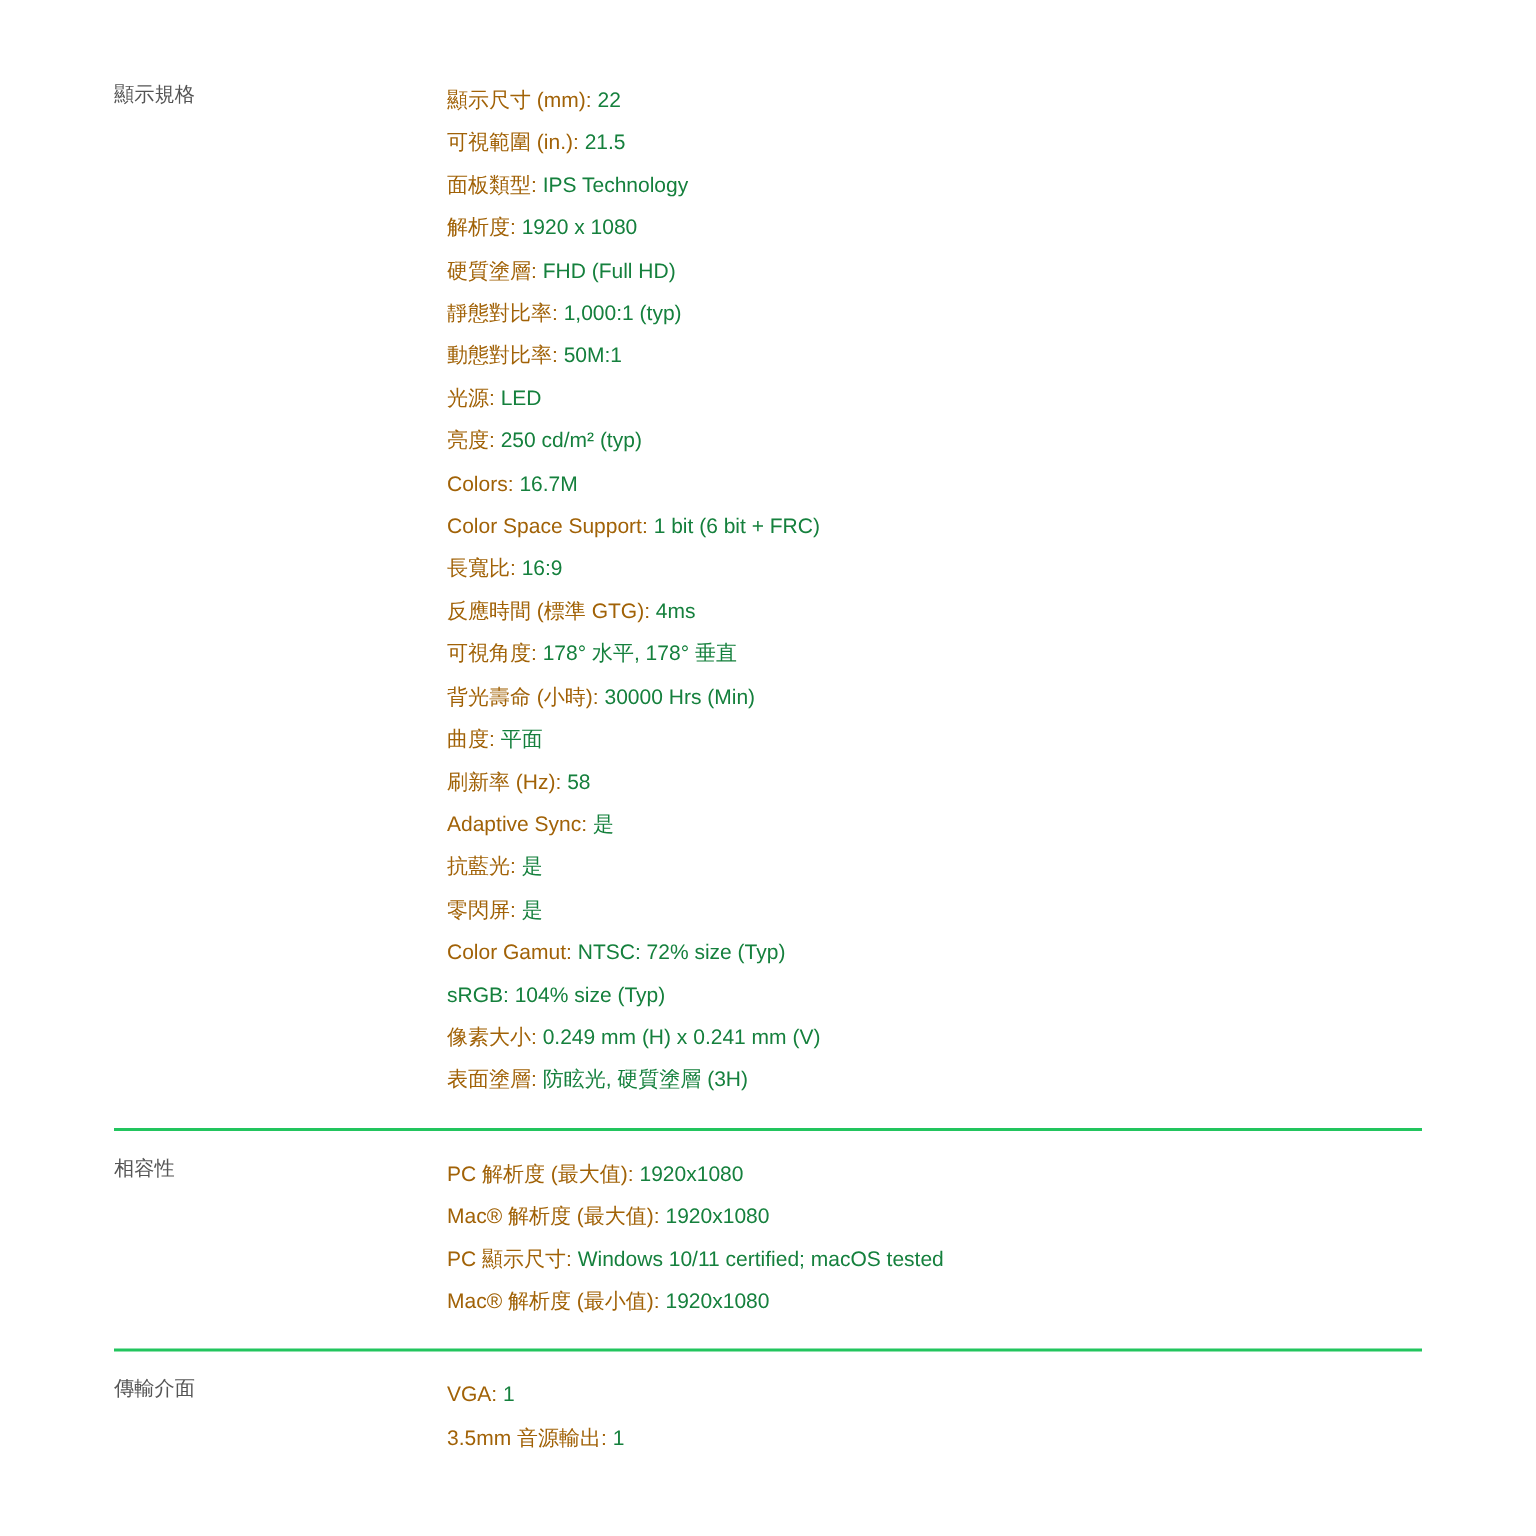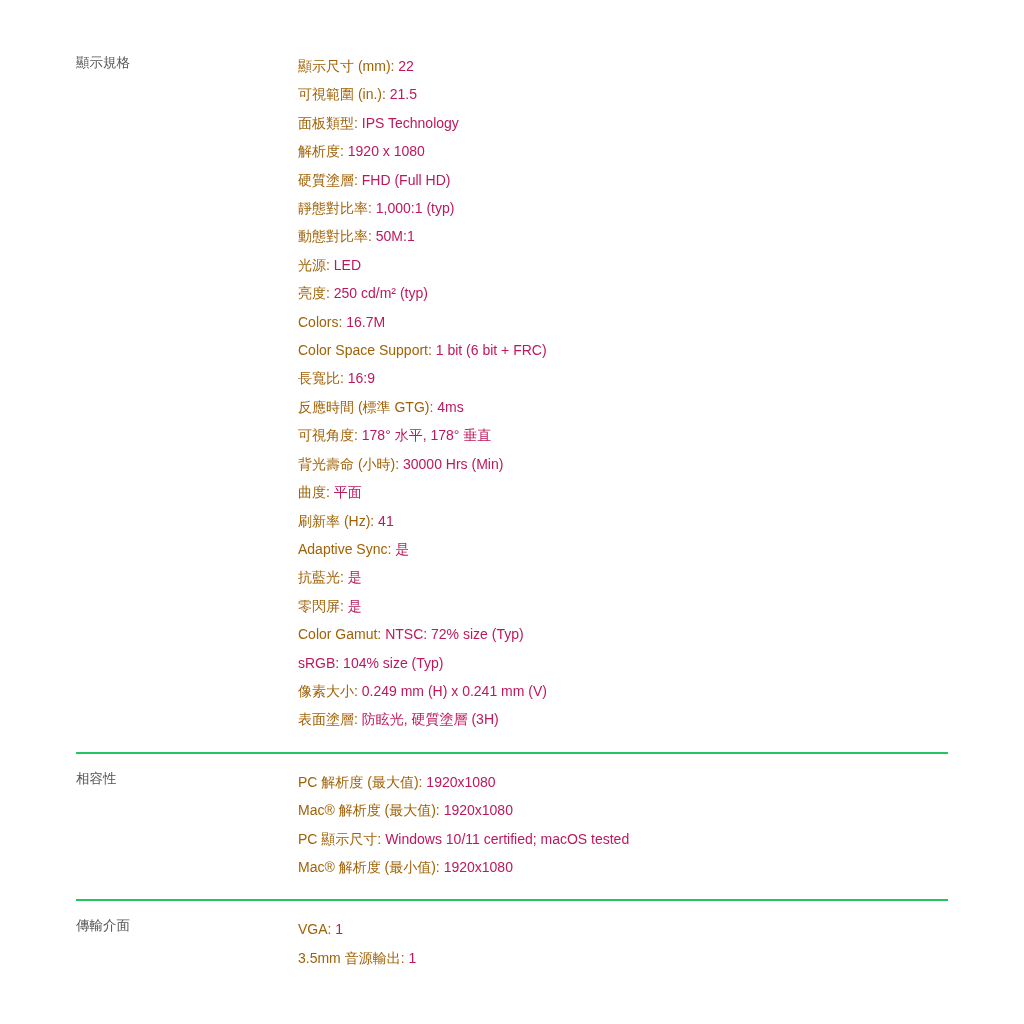--- a/index.html
+++ b/index.html
@@ -56,21 +56,21 @@
   .spec-row {
     font-size: 14px;
     line-height: 28.4px;
     color: #8a8a8a;
     white-space: nowrap;
   }
   .spec-label {
     color: #a16207;
   }
   .spec-value {
-    color: #be185d;
+    color: #15803d;
   }
 </style>
 </head>
 <body>
 
 <div class="page">
   <table class="spec-table">
     <tbody>
         <tr class="spec-group">
           <td class="group-title-cell">顯示規格</td>
@@ -84,21 +84,21 @@
             <div class="spec-row"><span class="spec-label">動態對比率:</span> <span class="spec-value">50M:1</span></div>
             <div class="spec-row"><span class="spec-label">光源:</span> <span class="spec-value">LED</span></div>
             <div class="spec-row"><span class="spec-label">亮度:</span> <span class="spec-value">250 cd/m² (typ)</span></div>
             <div class="spec-row"><span class="spec-label">Colors:</span> <span class="spec-value">16.7M</span></div>
             <div class="spec-row"><span class="spec-label">Color Space Support:</span> <span class="spec-value">1 bit (6 bit + FRC)</span></div>
             <div class="spec-row"><span class="spec-label">長寬比:</span> <span class="spec-value">16:9</span></div>
             <div class="spec-row"><span class="spec-label">反應時間 (標準 GTG):</span> <span class="spec-value">4ms</span></div>
             <div class="spec-row"><span class="spec-label">可視角度:</span> <span class="spec-value">178° 水平, 178° 垂直</span></div>
             <div class="spec-row"><span class="spec-label">背光壽命 (小時):</span> <span class="spec-value">30000 Hrs (Min)</span></div>
             <div class="spec-row"><span class="spec-label">曲度:</span> <span class="spec-value">平面</span></div>
-            <div class="spec-row"><span class="spec-label">刷新率 (Hz):</span> <span class="spec-value">41</span></div>
+            <div class="spec-row"><span class="spec-label">刷新率 (Hz):</span> <span class="spec-value">58</span></div>
             <div class="spec-row"><span class="spec-label">Adaptive Sync:</span> <span class="spec-value">是</span></div>
             <div class="spec-row"><span class="spec-label">抗藍光:</span> <span class="spec-value">是</span></div>
             <div class="spec-row"><span class="spec-label">零閃屏:</span> <span class="spec-value">是</span></div>
             <div class="spec-row"><span class="spec-label">Color Gamut:</span> <span class="spec-value">NTSC: 72% size (Typ)</span></div>
             <div class="spec-row"><span class="spec-value">sRGB: 104% size (Typ)</span></div>
             <div class="spec-row"><span class="spec-label">像素大小:</span> <span class="spec-value">0.249 mm (H) x 0.241 mm (V)</span></div>
             <div class="spec-row"><span class="spec-label">表面塗層:</span> <span class="spec-value">防眩光, 硬質塗層 (3H)</span></div>
           </td>
         </tr>
         <tr class="spec-group">

